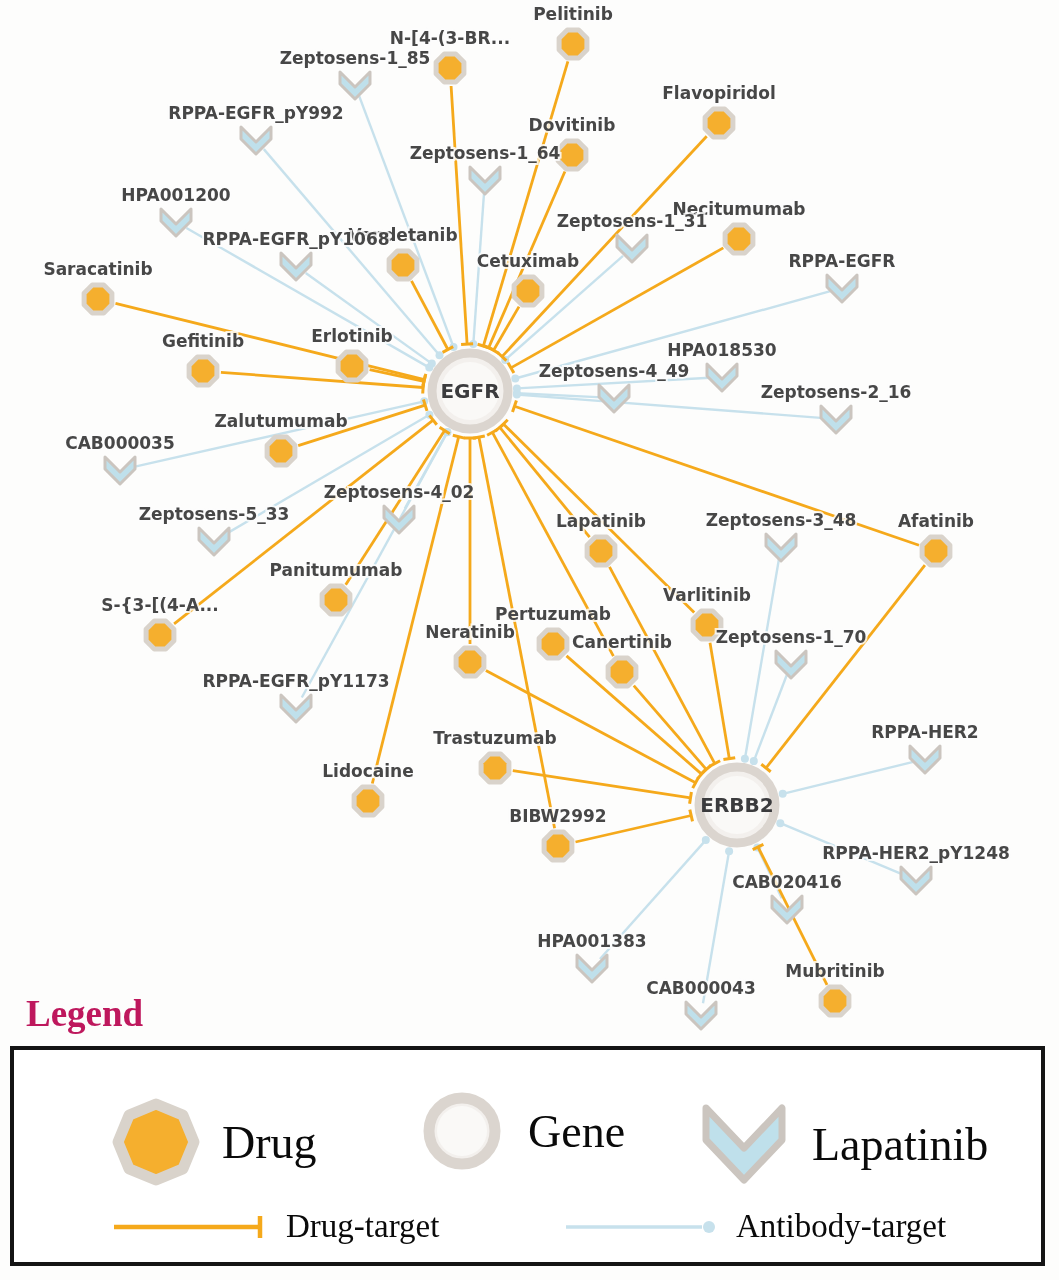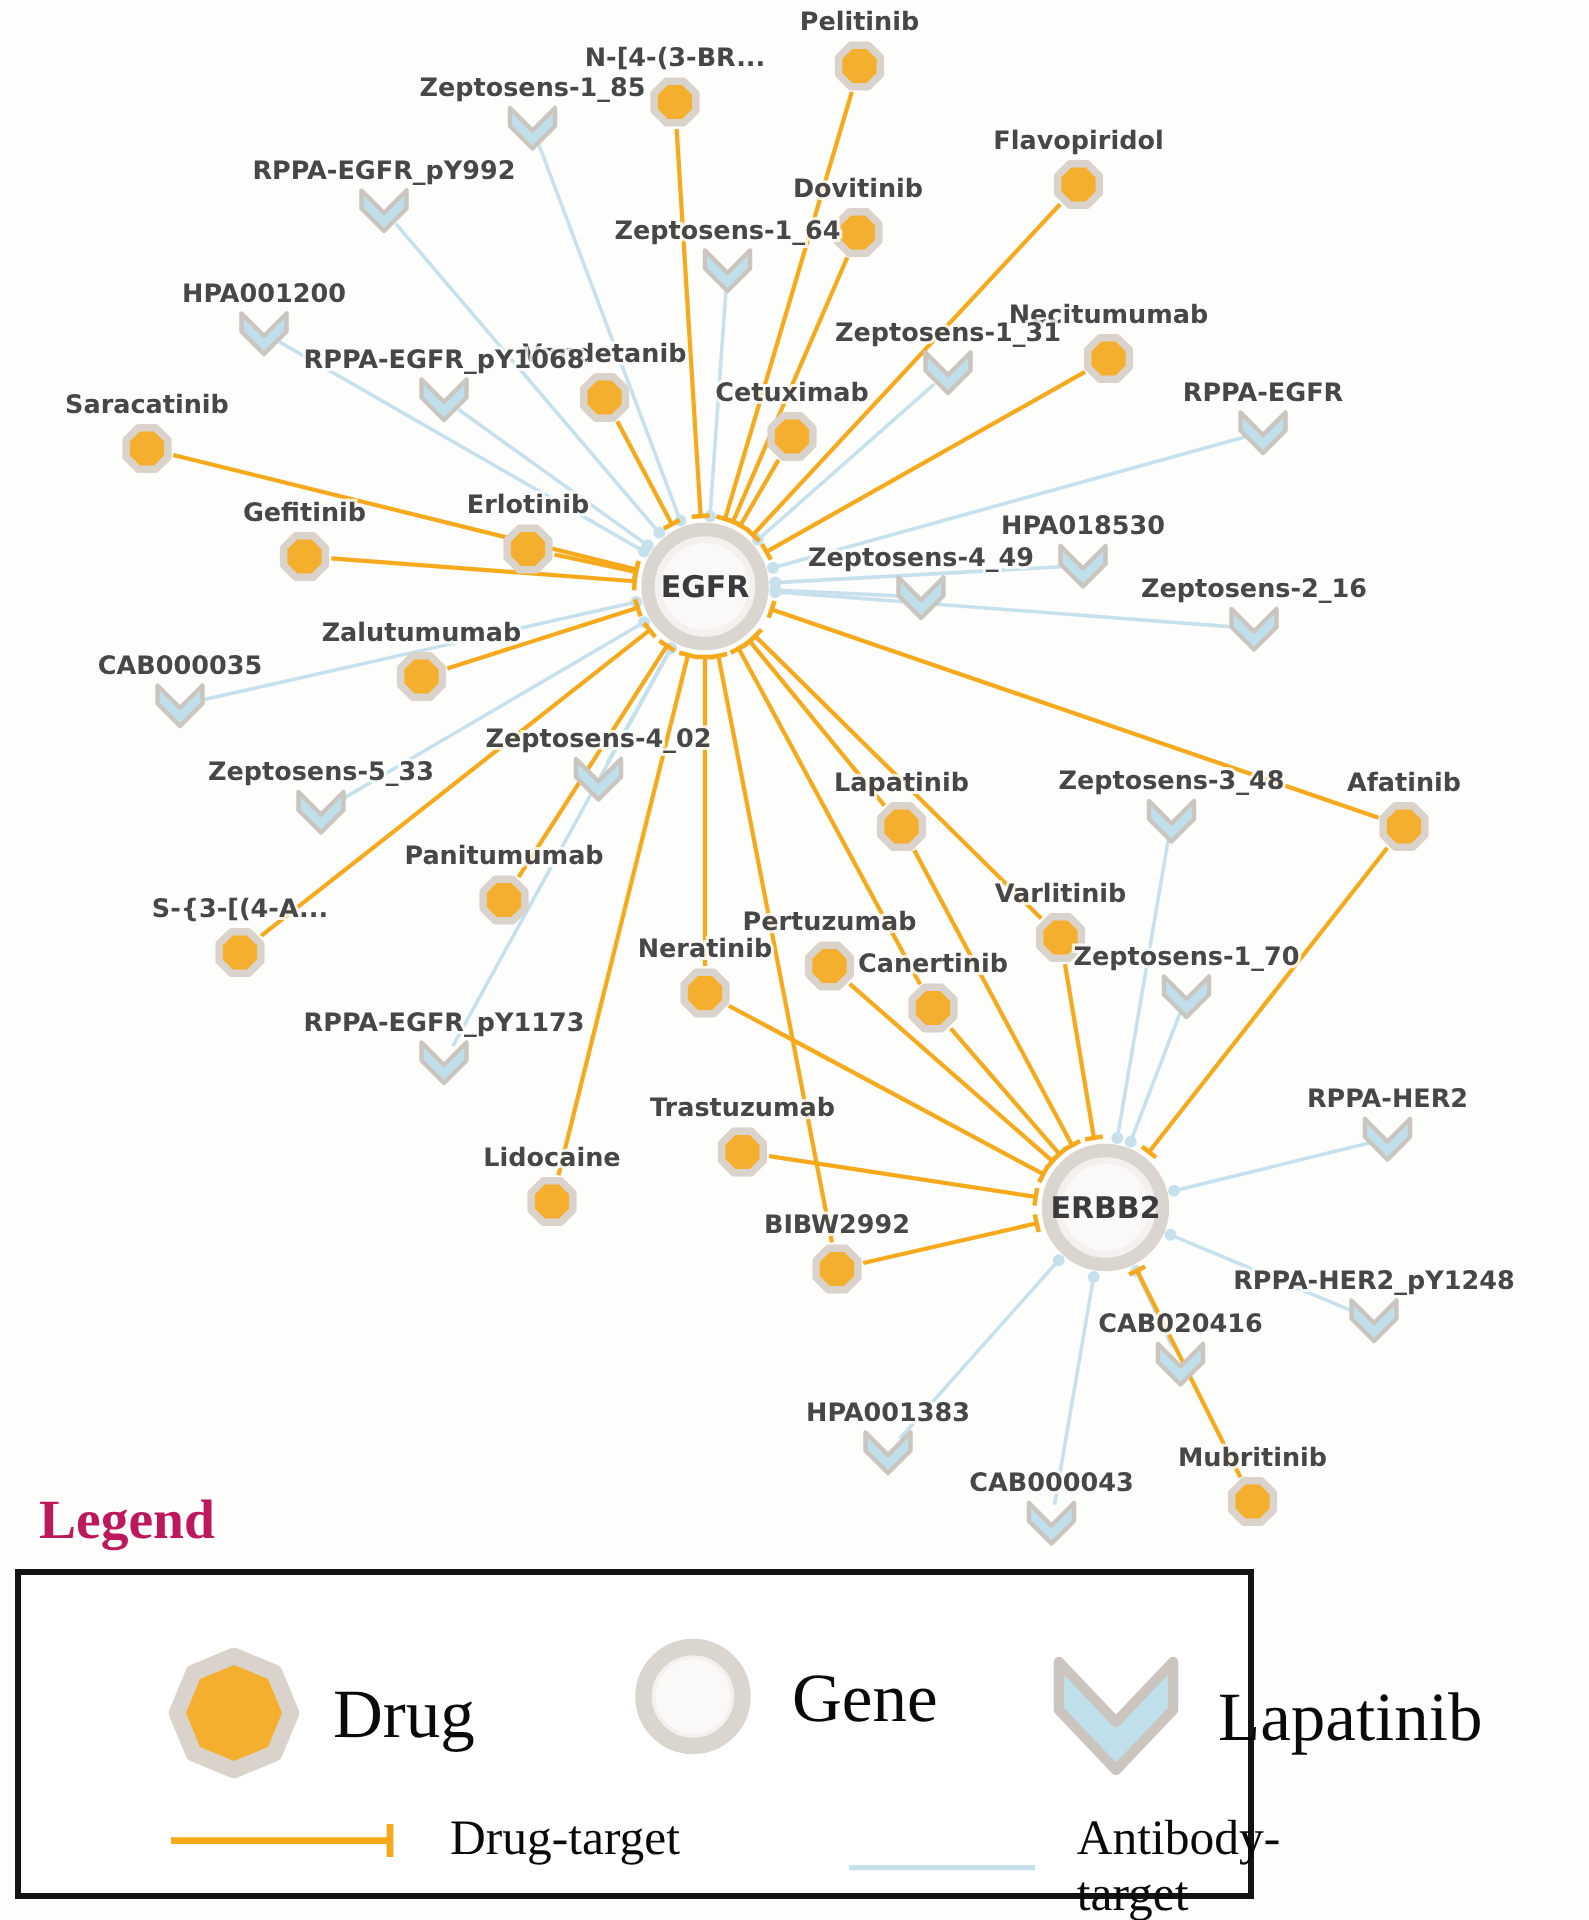--- a/index.html
+++ b/index.html
@@ -16,26 +16,26 @@
   }
   .gene-label{
     font-family:"DejaVu Sans","Liberation Sans",sans-serif;
     font-weight:bold;font-size:20px;fill:#3b3b3d;text-anchor:middle;
   }
   .legend-title{
     position:absolute;left:26px;top:992px;
     font:bold 37px "Liberation Serif",serif;color:#be185d;
   }
   .legend-box{
-    position:absolute;left:10px;top:1046px;width:826px;height:220px;
+    position:absolute;left:10px;top:1046px;width:1035px;height:220px;
     border:4px solid #141414;background:#ffffff;box-sizing:border-box;
   }
   .legend-item{position:absolute;display:flex;align-items:center;}
   .legend-node-label{font:400 46px "Liberation Serif",serif;color:#0a0a0a;margin-left:16px;}
-  .legend-edge-label{font:400 33px "Liberation Serif",serif;color:#0a0a0a;margin-left:28px;}
+  .legend-edge-label{font:400 33px "Liberation Serif",serif;color:#0a0a0a;margin-left:14px;}
 </style>
 </head>
 <body>
 
 <svg id="stage" width="1059" height="1280" viewBox="0 0 1059 1280">
     <g>
       <g>
         <line x1="359.2" y1="96.2" x2="453.5" y2="347.0" stroke="#C7E1EC" stroke-width="2.4"></line>
         <circle cx="453.5" cy="347.0" r="4" fill="#C7E1EC"></circle>
       </g>

